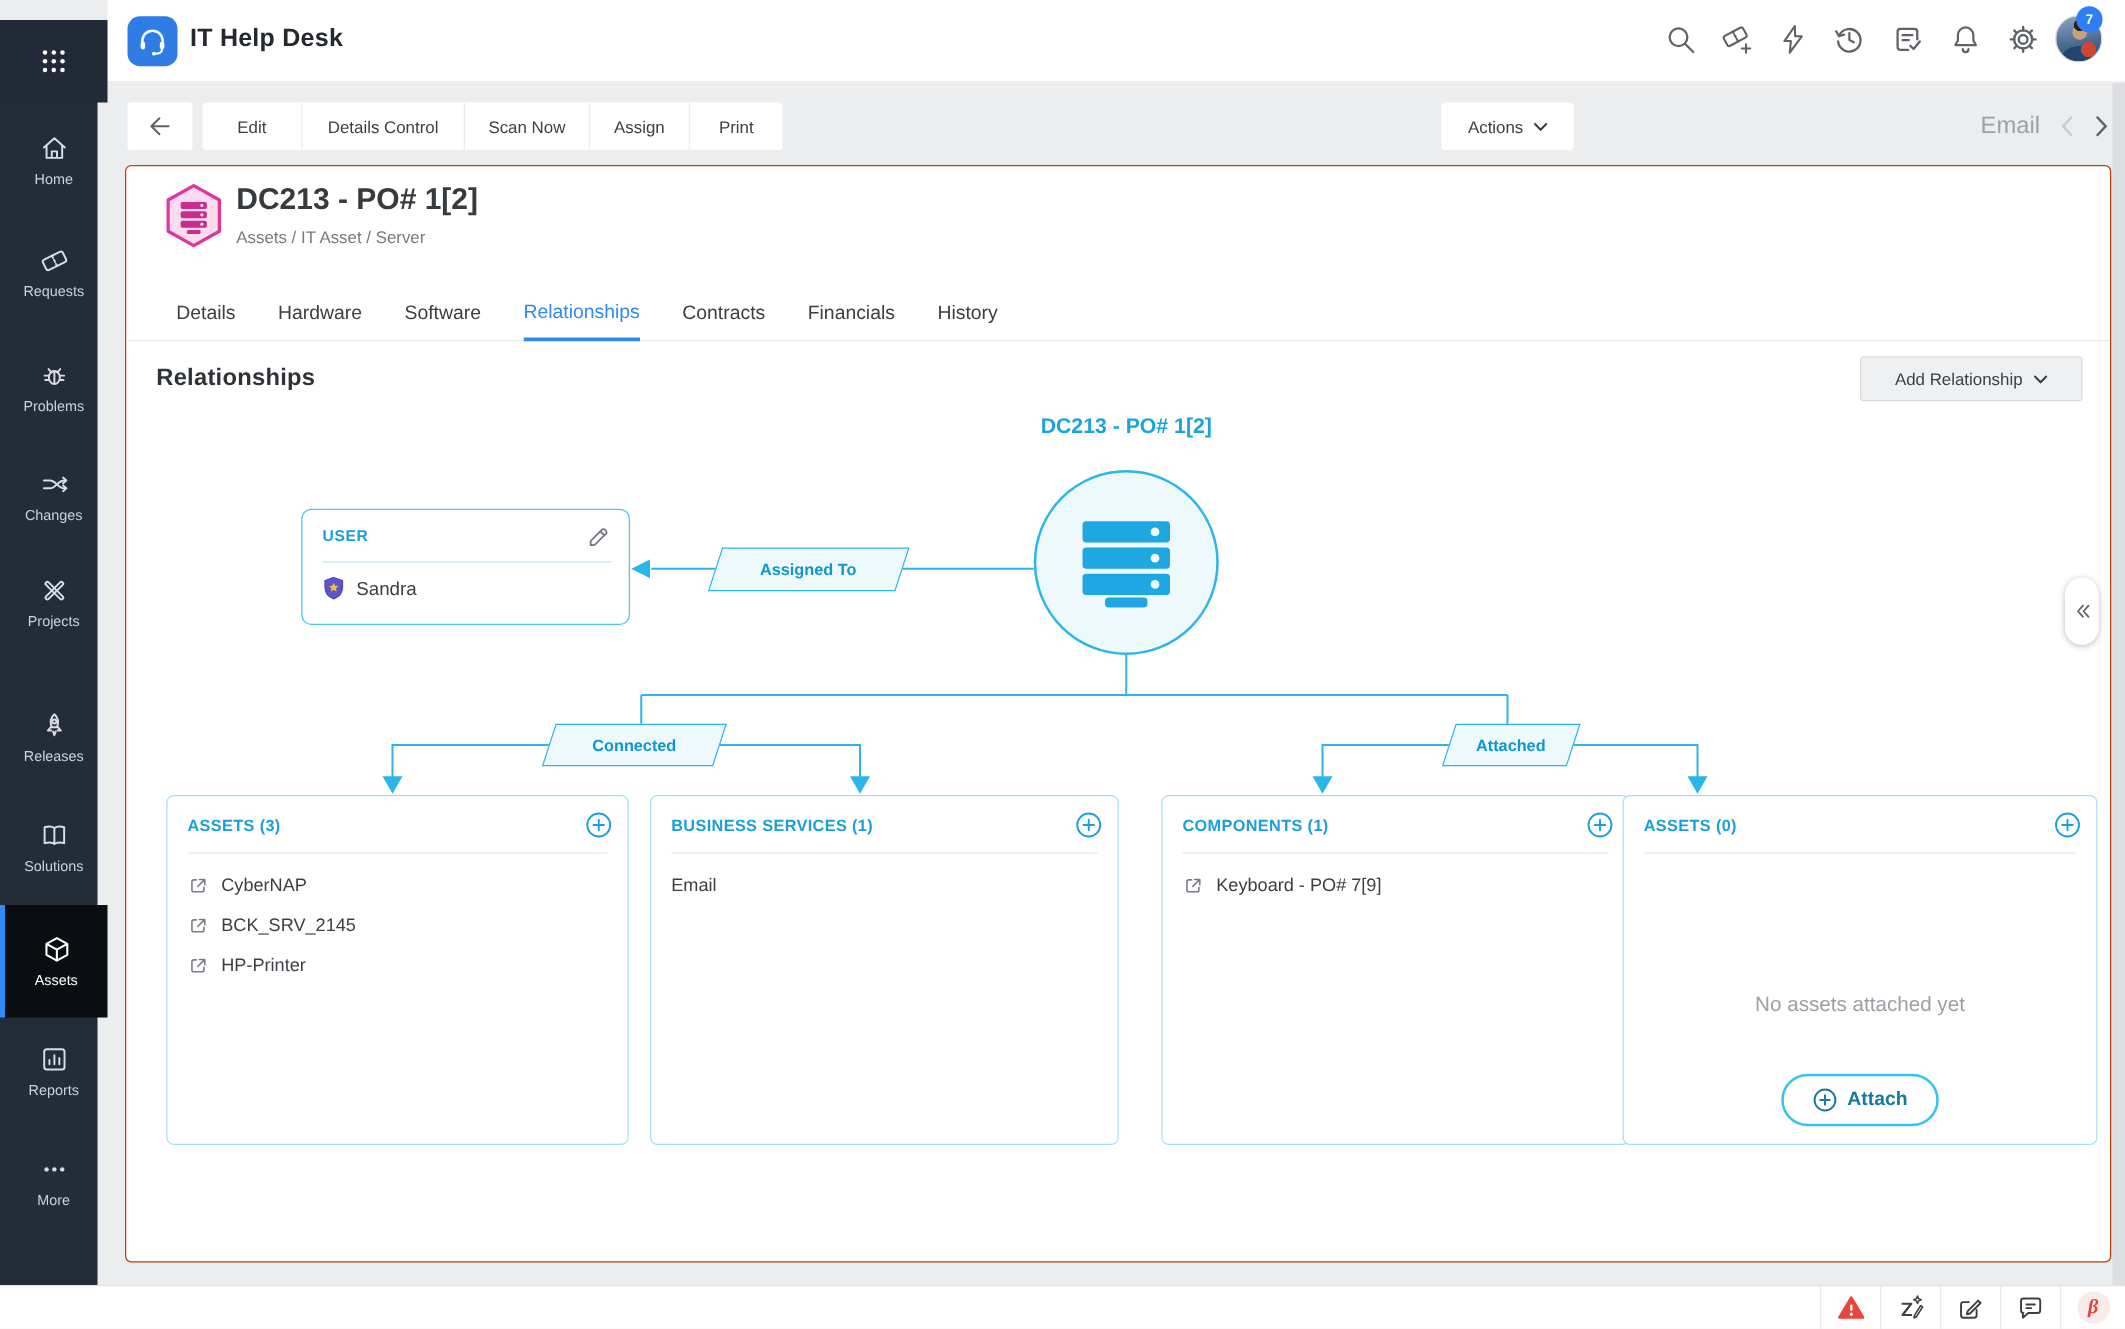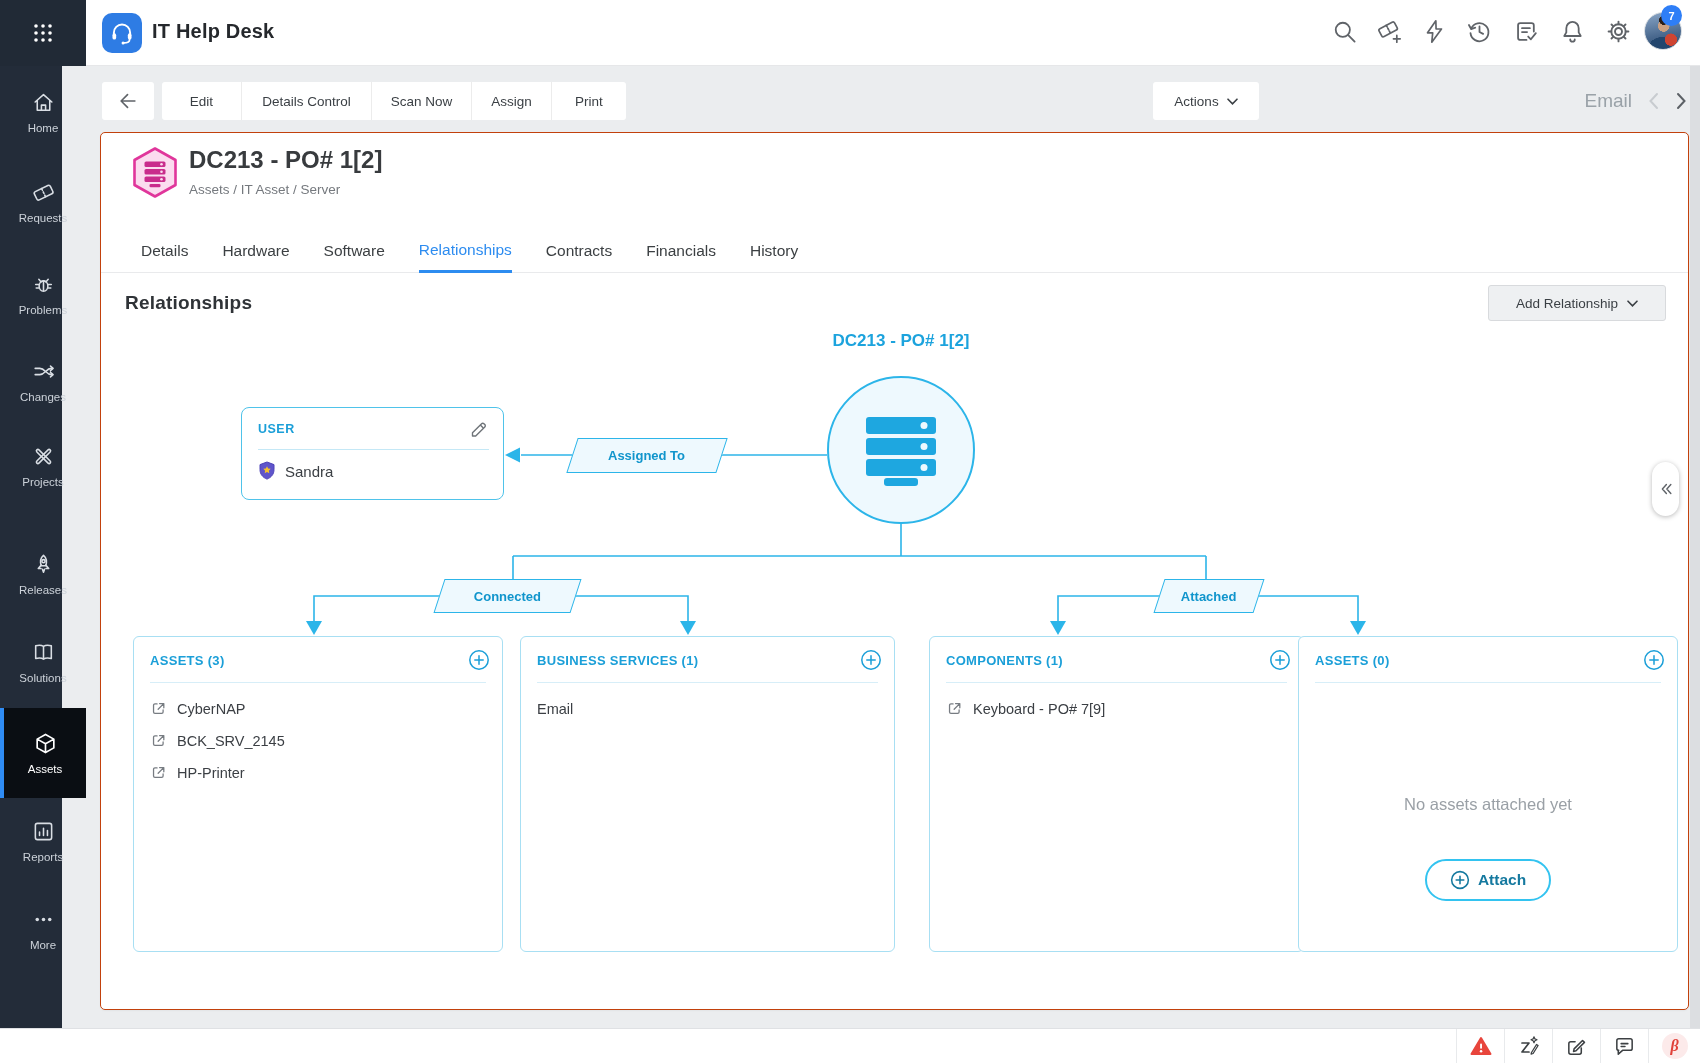--- a/index.html
+++ b/index.html
@@ -1,21 +1,21 @@
 <!DOCTYPE html>
 <html><head>
 <meta charset="utf-8">
 <style>
   * { margin:0; padding:0; box-sizing:border-box; }
   html,body { width:1700px; height:1063px; }
   body { font-family:"Liberation Sans", sans-serif; background:#ebedef; overflow:hidden; }
   .screen { position:relative; width:1700px; height:1063px; background:#ebedef; }
 
   
-  .sidebar { position:absolute; left:0; top:0; width:62px; height:1028px; background:#232c39; z-index:10; }
+  .sidebar { position:absolute; left:0; top:16px; width:78px; height:1028px; background:#232c39; z-index:10; }
   .appgrid { position:absolute; left:0; top:0; width:86px; height:66px; display:flex; align-items:center; justify-content:center; background:#212a36; cursor:pointer; }
   .nav-item { position:absolute; left:0; width:86px; display:flex; flex-direction:column; align-items:center; gap:7px; cursor:pointer; }
   .nav-item span { font-size:11.5px; color:#ccd2d9; }
   .nav-item.active { background:#0a0e13; border-left:4px solid #2f8cf4; padding-left:0; height:90px; justify-content:center; width:86px; }
   .nav-item.active span { color:#ffffff; }
   .nav-ic { width:25px; height:25px; }
 
   
   .topbar { position:absolute; left:86px; top:0; width:1614px; height:66px; background:#ffffff; border-bottom:1px solid #e6e7e9; z-index:9; }
   .logo-sq { position:absolute; left:16px; top:13px; width:40px; height:40px; border-radius:10px; background:#2e7ce4; display:flex; align-items:center; justify-content:center; }
@@ -64,21 +64,21 @@
   .pg-connected { left:338px; top:248px; width:137px; height:34px; }
   .pg-attached { left:1058px; top:248px; width:100px; height:34px; }
 
   .user-box { position:absolute; left:140px; top:76px; width:263px; height:93px; background:#fff; border:1.5px solid #4fc3ea; border-radius:8px; z-index:3; }
   .user-box .ub-head { display:flex; align-items:center; justify-content:space-between; padding:11px 14px 0 16px; }
   .user-box .ub-title { font-size:12.5px; font-weight:700; color:#1b9fd8; letter-spacing:.5px; }
   .user-box .ub-div { margin:10px 14px 0 16px; border-top:1px solid #c4e8f6; }
   .user-box .ub-user { display:flex; align-items:center; gap:9px; padding:11px 16px 0 16px; font-size:15px; color:#3b3f44; }
   .edit-pencil { cursor:pointer; }
 
-  .rel-card { position:absolute; top:305px; height:316px; background:#fff; border:1px solid #a8dff3; border-radius:6px; z-index:2; }
+  .rel-card { position:absolute; top:305px; height:280px; background:#fff; border:1px solid #a8dff3; border-radius:6px; z-index:2; }
   .card-1 { left:32px;  width:370px; }
   .card-2 { left:419px; width:375px; }
   .card-3 { left:828px; width:375px; }
   .card-4 { left:1197px; width:380px; }
   .card-head { display:flex; align-items:center; justify-content:space-between; padding:12px 12px 0 16px; }
   .card-title { font-size:13px; font-weight:700; color:#1b9fd8; letter-spacing:.3px; }
   .plus-btn { cursor:pointer; display:flex; }
   .card-div { margin:11px 16px 0 16px; border-top:1px solid #d7eef8; }
   .card-items { padding:14px 16px 0 16px; }
   .card-item { display:flex; align-items:center; gap:10px; height:23px; margin-bottom:9px; font-size:14.5px; color:#3b3f44; cursor:pointer; }

